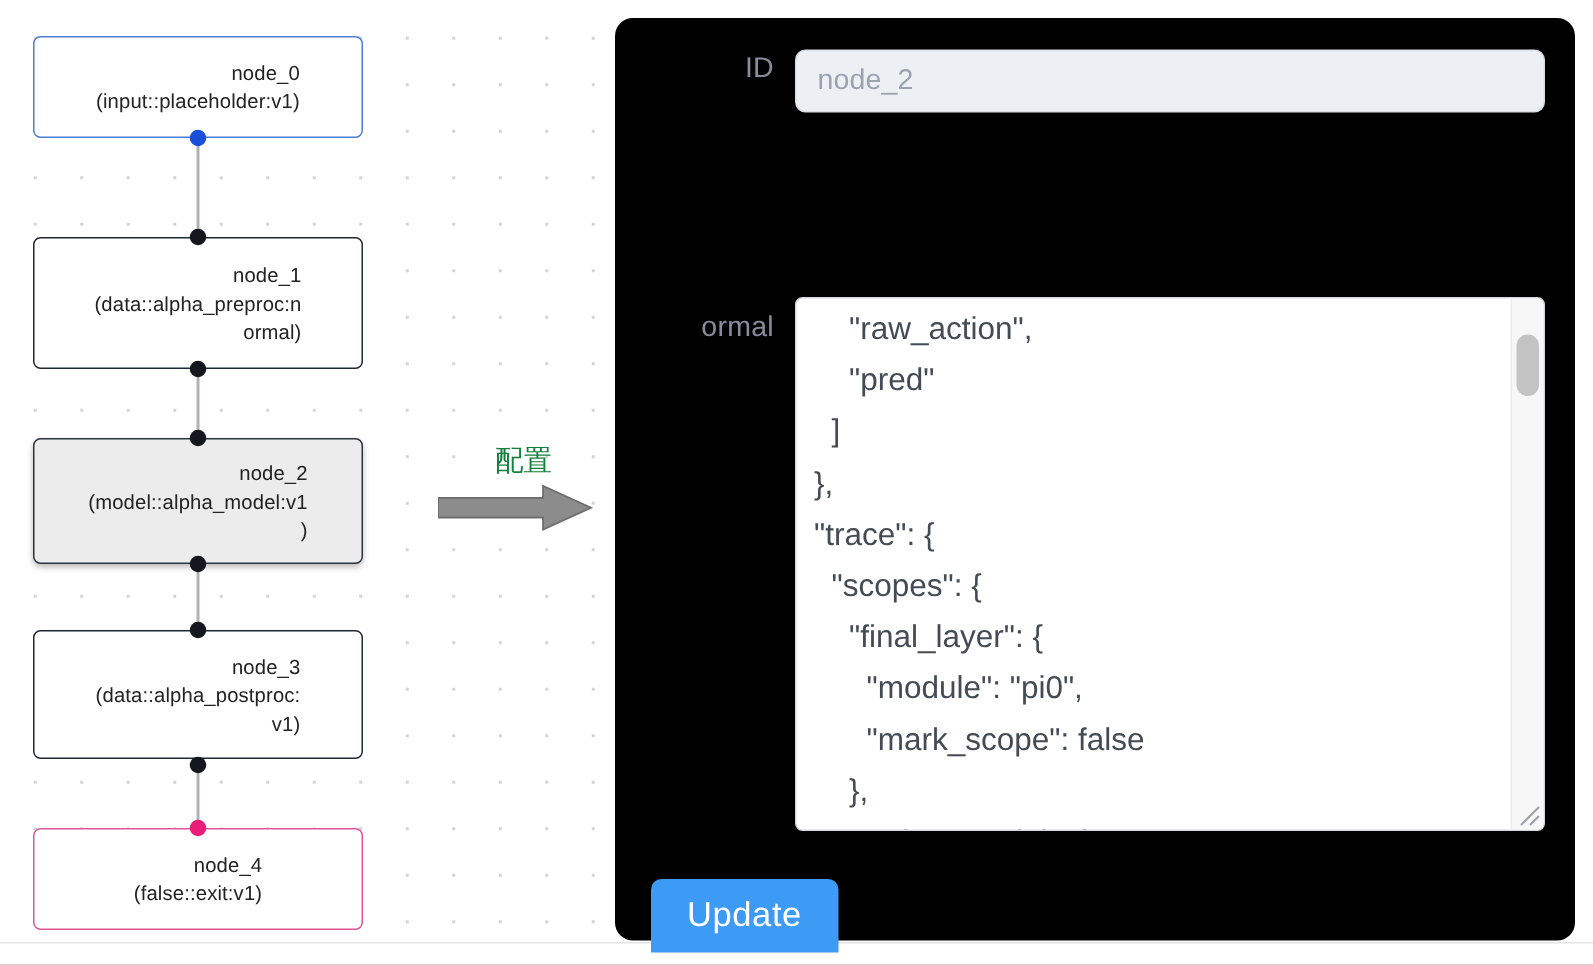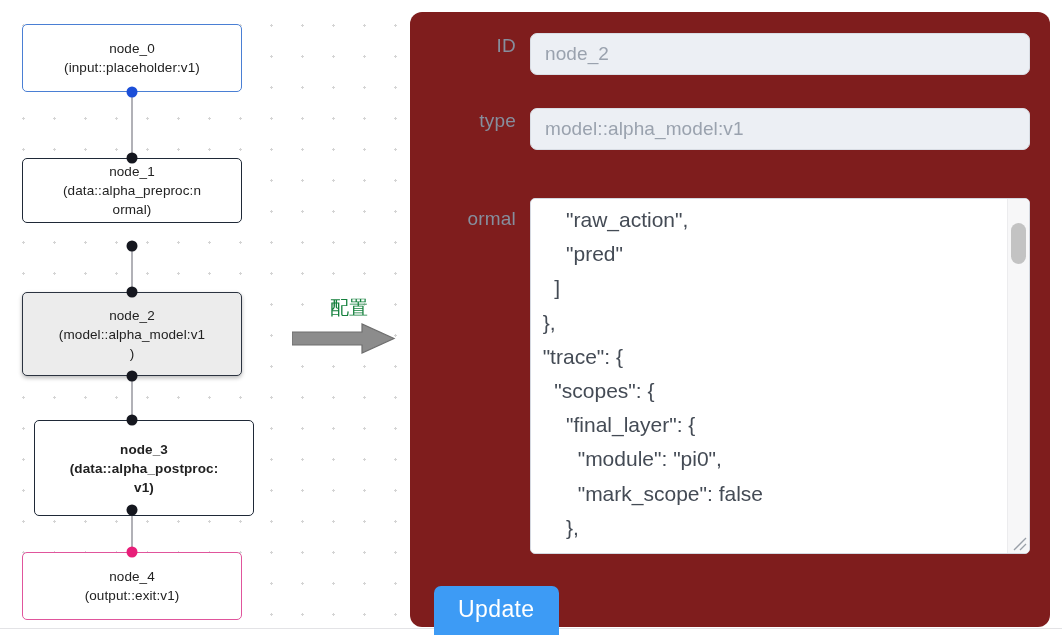--- a/index.html
+++ b/index.html
@@ -43,21 +43,21 @@
     align-items: center;
     justify-content: center;
     text-align: center;
     color: #222222;
     font-size: 13.5px;
     line-height: 19px;
     letter-spacing: .1px;
     padding: 2px 6px;
     z-index: 3;
   }
-  .node .nlabel { white-space: pre-line; }
+  .node .nlabel { white-space: pre-line; text-align: right; }
   .node.input-node  { border-color: #4a7fd4; }
   .node.output-node { border-color: #e0559c; border-width: 1.6px; }
   .node.selected {
     background: #ececec;
     border-color: #2b3340;
     border-width: 1.7px;
     box-shadow: 0 2px 4px rgba(0,0,0,.28);
   }
 
   
@@ -97,21 +97,21 @@
     padding-left: 4px;
   }
   #annotation svg { display: block; margin-top: 4px; }
 
   
   #panel {
     position: absolute;
     left: 410px; top: 12px;
     width: 640px;
     height: 615px;
-    background: #7f1d1d;
+    background: #000000;
     border-radius: 12px;
     z-index: 7;
     box-sizing: border-box;
     padding: 0;
   }
 
   .form-row {
     position: absolute;
     left: 0;
     width: 100%;
@@ -224,47 +224,47 @@
     <div class="edge" style="left:132px; top:246px; height:46px;"></div>
     <div class="edge" style="left:132px; top:376px; height:44px;"></div>
     <div class="edge" style="left:132px; top:510px; height:42px;"></div>
 
     <div class="node input-node" style="left:22px; top:24px; width:220px; height:68px;">
       <span class="nlabel">node_0
 (input::placeholder:v1)</span>
     </div>
     <div class="handle blue" style="left:132px; top:92px;"></div>
 
-    <div class="node" style="left:22px; top:158px; width:220px; height:65px;">
+    <div class="node" style="left:22px; top:158px; width:220px; height:88px;">
       <span class="nlabel">node_1
 (data::alpha_preproc:n
 ormal)</span>
     </div>
     <div class="handle" style="left:132px; top:158px;"></div>
     <div class="handle" style="left:132px; top:246px;"></div>
 
     <div class="node selected" style="left:22px; top:292px; width:220px; height:84px;">
       <span class="nlabel">node_2
 (model::alpha_model:v1
 )</span>
     </div>
     <div class="handle" style="left:132px; top:292px;"></div>
     <div class="handle" style="left:132px; top:376px;"></div>
 
-    <div class="node" style="left:34px; top:420px; width:220px; height:96px;font-weight:bold;">
+    <div class="node" style="left:22px; top:420px; width:220px; height:86px;">
       <span class="nlabel">node_3
 (data::alpha_postproc:
 v1)</span>
     </div>
     <div class="handle" style="left:132px; top:420px;"></div>
     <div class="handle" style="left:132px; top:510px;"></div>
 
     <div class="node output-node" style="left:22px; top:552px; width:220px; height:68px;">
       <span class="nlabel">node_4
-(output::exit:v1)</span>
+(false::exit:v1)</span>
     </div>
     <div class="handle pink" style="left:132px; top:552px;"></div>
 
   </div>
 
   <div id="annotation">
     <div class="anno-text">配置</div>
     <svg width="106" height="34" viewBox="0 0 106 34">
       <polygon points="0,10 70,10 70,2 102,16.5 70,31 70,23 0,23" fill="#8c8c8c" stroke="#6e6e6e" stroke-width="1.2"></polygon>
     </svg>
@@ -272,26 +272,20 @@
 
   <div id="panel">
 
     <div class="form-row" style="top:21px;">
       <div class="field-label">ID</div>
       <div class="text-input">
         <span>node_2</span>
       </div>
     </div>
 
-    <div class="form-row" style="top:96px;">
-      <div class="field-label">type</div>
-      <div class="text-input">
-        <span>model::alpha_model:v1</span>
-      </div>
-    </div>
 
     <div class="form-row" id="config-row">
       <div class="field-label">ormal</div>
       <div class="textarea-wrap">
         <div class="textarea-content">      "raw_action",
       "pred"
     ]
   },
   "trace": {
     "scopes": {

